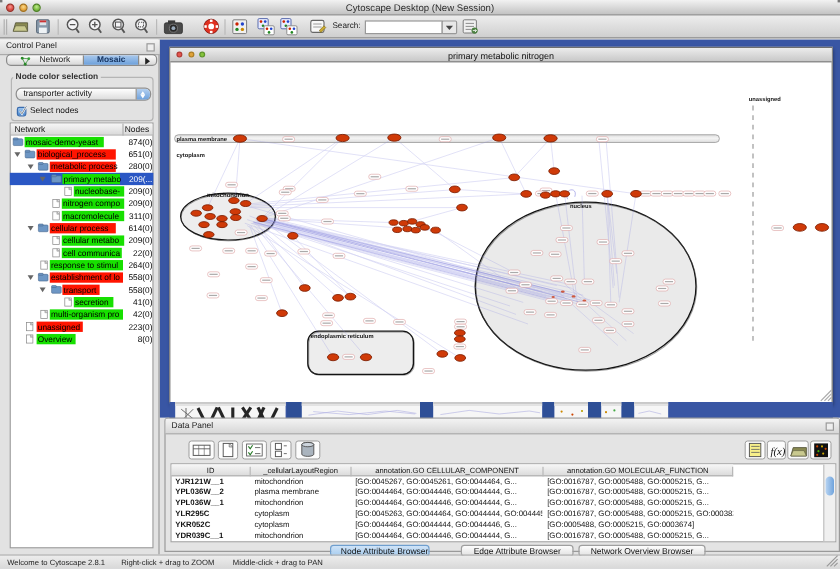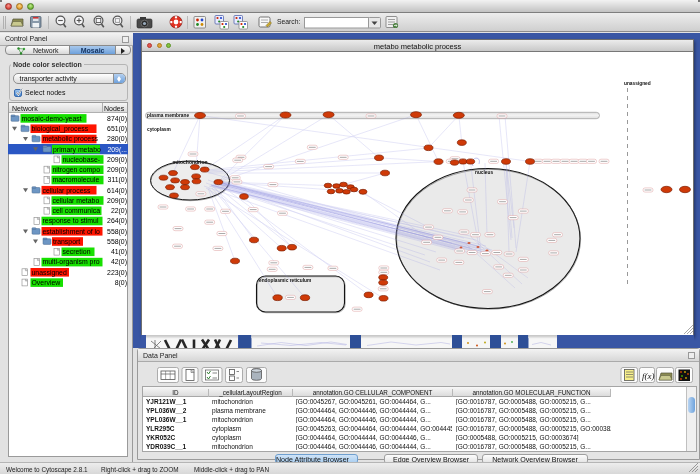--- a/index.html
+++ b/index.html
@@ -3,20 +3,21 @@
 *{margin:0;padding:0;box-sizing:border-box}
 html,body{width:700px;height:474px;overflow:hidden;font-family:"Liberation Sans",sans-serif;background:#e2e2e2}
 #app{position:relative;width:700px;height:474px}
 .abs{position:absolute}
 </style></head><body>
 <div id="app">
 <div class="abs" style="left:0;top:0;width:700px;height:13px;background:linear-gradient(#f2f2f2,#c2c2c2);border-bottom:1px solid #7e7e7e">
 <div class="abs" style="left:5px;top:2.5px;width:7px;height:7px;border-radius:50%;background:radial-gradient(circle at 50% 35%,#f59a94,#df4b42 60%,#a8322b);border:0.5px solid #9a2f28"></div>
 <div class="abs" style="left:16px;top:2.5px;width:7px;height:7px;border-radius:50%;background:radial-gradient(circle at 50% 35%,#f8d88a,#e8a63c 60%,#b27a1e);border:0.5px solid #a3701b"></div>
 <div class="abs" style="left:27px;top:2.5px;width:7px;height:7px;border-radius:50%;background:radial-gradient(circle at 50% 35%,#c1e890,#7bbf3e 60%,#538c26);border:0.5px solid #4c8122"></div>
+<div class="abs" style="left:0;top:2px;width:700px;text-align:center;font-size:8px;color:#2e2e2e">Cytoscape Desktop (New Session)</div>
 <div class="abs" style="left:0;top:0;width:2px;height:2px;background:#777"></div>
 <div class="abs" style="left:698px;top:0;width:2px;height:2px;background:#777"></div>
 <div class="abs" style="left:0;top:0;width:700px;height:13px;border-radius:4px 4px 0 0;background:transparent;box-shadow:inset 0 0 0 0 transparent"></div>
 </div>
 <div class="abs" style="left:0;top:13px;width:700px;height:19px;background:linear-gradient(#ededed,#cfcfcf);border-bottom:1px solid #8c8c8c"></div>
 <svg width="700" height="18" viewBox="0 13 700 18" style="position:absolute;left:0;top:13px" xmlns="http://www.w3.org/2000/svg">
 <line x1="3.5" y1="16" x2="3.5" y2="29" stroke="#b0b0b0"></line>
       <line x1="5.5" y1="16" x2="5.5" y2="29" stroke="#b0b0b0"></line>
 <path d="M11,26 L13,19 L23,19 L23,26 Z" fill="#8a8a52" stroke="#55553a" stroke-width="0.7"></path>
 <path d="M11,26 L13,21.5 L21,21.5 L23,26 Z" fill="#c9c98f" stroke="#55553a" stroke-width="0.5"></path>
@@ -219,21 +220,21 @@
 <path d="M25.4,279.1 l2,2 l-2,0 Z" fill="#ccc" stroke="#888" stroke-width="0.4"></path>
 <rect x="30.5" y="278.3" width="32.5" height="8.6" fill="#17e000"></rect>
 <text x="31.5" y="284.9" font-family="Liberation Sans, sans-serif" font-size="6.9" fill="#000">Overview</text>
 <text x="127" y="284.9" text-anchor="end" font-family="Liberation Sans, sans-serif" font-size="6.9" fill="#000">8(0)</text>
 </svg>
 <div class="abs" style="left:141px;top:39px;width:553px;height:297px;border:1px solid #6f6f6f;background:#fff;box-shadow:1px 2px 3px rgba(0,0,0,0.4)">
 <div class="abs" style="left:0;top:0;width:551px;height:12px;background:linear-gradient(#ececec,#c8c8c8);border-bottom:1px solid #777">
 <div class="abs" style="left:5px;top:3px;width:5px;height:5px;border-radius:50%;background:#e5554e;border:0.5px solid #b03a34"></div>
 <div class="abs" style="left:14.5px;top:3px;width:5px;height:5px;border-radius:50%;background:#e0a33a;border:0.5px solid #ad7d22"></div>
 <div class="abs" style="left:24px;top:3px;width:5px;height:5px;border-radius:50%;background:#85c33d;border:0.5px solid #5d942a"></div>
-<div class="abs" style="left:0;top:2px;width:551px;text-align:center;font-size:7.5px;color:#111">metabo metabolic process</div>
+<div class="abs" style="left:0;top:2px;width:551px;text-align:center;font-size:7.5px;color:#111">primary metabolic nitrogen</div>
 </div>
     </div>
 <svg width="551" height="283" viewBox="142 52 551 283" style="position:absolute;left:142px;top:52px" xmlns="http://www.w3.org/2000/svg">
 <defs>
         <linearGradient id="caps" x1="0" y1="0" x2="0" y2="1">
           <stop offset="0" stop-color="#dcdcdc"></stop>
           <stop offset="0.45" stop-color="#f4f4f4"></stop>
           <stop offset="1" stop-color="#dedede"></stop>
         </linearGradient>
       </defs>
@@ -696,22 +697,22 @@
 <div class="abs" style="left:3px;top:0.5px;font-weight:bold">YDR039C__1</div>
 <div class="abs" style="left:69px;top:0.5px">mitochondrion</div>
 <div class="abs" style="left:153px;top:0.5px;width:156px;overflow:hidden">[GO:0044464, GO:0044446, GO:0044444, G...</div>
 <div class="abs" style="left:313px;top:0.5px;width:155px;overflow:hidden">[GO:0016787, GO:0005488, GO:0005215, G...</div>
 </div>
 <div class="abs" style="left:543px;top:0;width:10px;height:64px;background:#f0f0f0;border-left:1px solid #c0c0c0">
 <div class="abs" style="left:1px;top:10px;width:7px;height:16px;border-radius:4px;background:linear-gradient(90deg,#b8d4f2,#6fa3dc)"></div>
 </div>
 </div>
 <div class="abs" style="left:275px;top:454px;width:313px;height:11px;font-size:7.1px">
-<div class="abs" style="left:0;top:0;width:83px;height:10px;line-height:10px;background:linear-gradient(#cfe3f7,#a7cdf0);border:1px solid #6f9fcf;border-radius:3px;text-align:left;color:#111;white-space:nowrap;overflow:hidden">Node Attribute Browser</div>
-<div class="abs" style="left:109px;top:0;width:94px;height:10px;line-height:10px;background:linear-gradient(#fdfdfd,#e2e2e2);border:1px solid #9f9f9f;border-radius:3px;text-align:center;color:#111;white-space:nowrap;overflow:hidden">Edge Overview Browser</div>
+<div class="abs" style="left:0;top:0;width:83px;height:10px;line-height:10px;background:linear-gradient(#cfe3f7,#a7cdf0);border:1px solid #6f9fcf;border-radius:3px;text-align:right;color:#111;white-space:nowrap;overflow:hidden">Node Attribute Browser</div>
+<div class="abs" style="left:109px;top:0;width:94px;height:10px;line-height:10px;background:linear-gradient(#fdfdfd,#e2e2e2);border:1px solid #9f9f9f;border-radius:3px;text-align:center;color:#111;white-space:nowrap;overflow:hidden">Edge Attribute Browser</div>
 <div class="abs" style="left:207px;top:0;width:106px;height:10px;line-height:10px;background:linear-gradient(#fdfdfd,#e2e2e2);border:1px solid #9f9f9f;border-radius:3px;text-align:center;color:#111;white-space:nowrap;overflow:hidden">Network Overview Browser</div>
 </div>
 <div class="abs" style="left:0;top:462px;width:700px;height:12px;background:linear-gradient(#ededed,#d8d8d8);border-top:1px solid #b5b5b5">
 <div class="abs" style="left:6px;top:3px;font-size:6.4px;color:#222">Welcome to Cytoscape 2.8.1</div>
 <div class="abs" style="left:101px;top:3px;font-size:6.4px;color:#222">Right-click + drag to ZOOM</div>
 <div class="abs" style="left:194px;top:3px;font-size:6.4px;color:#222">Middle-click + drag to PAN</div>
 </div>
 <svg class="abs" width="12" height="12" viewBox="0 0 12 12" style="left:687px;top:461px">
       <g stroke="#999" stroke-width="1">
         <line x1="2" y1="11" x2="11" y2="2"></line>

